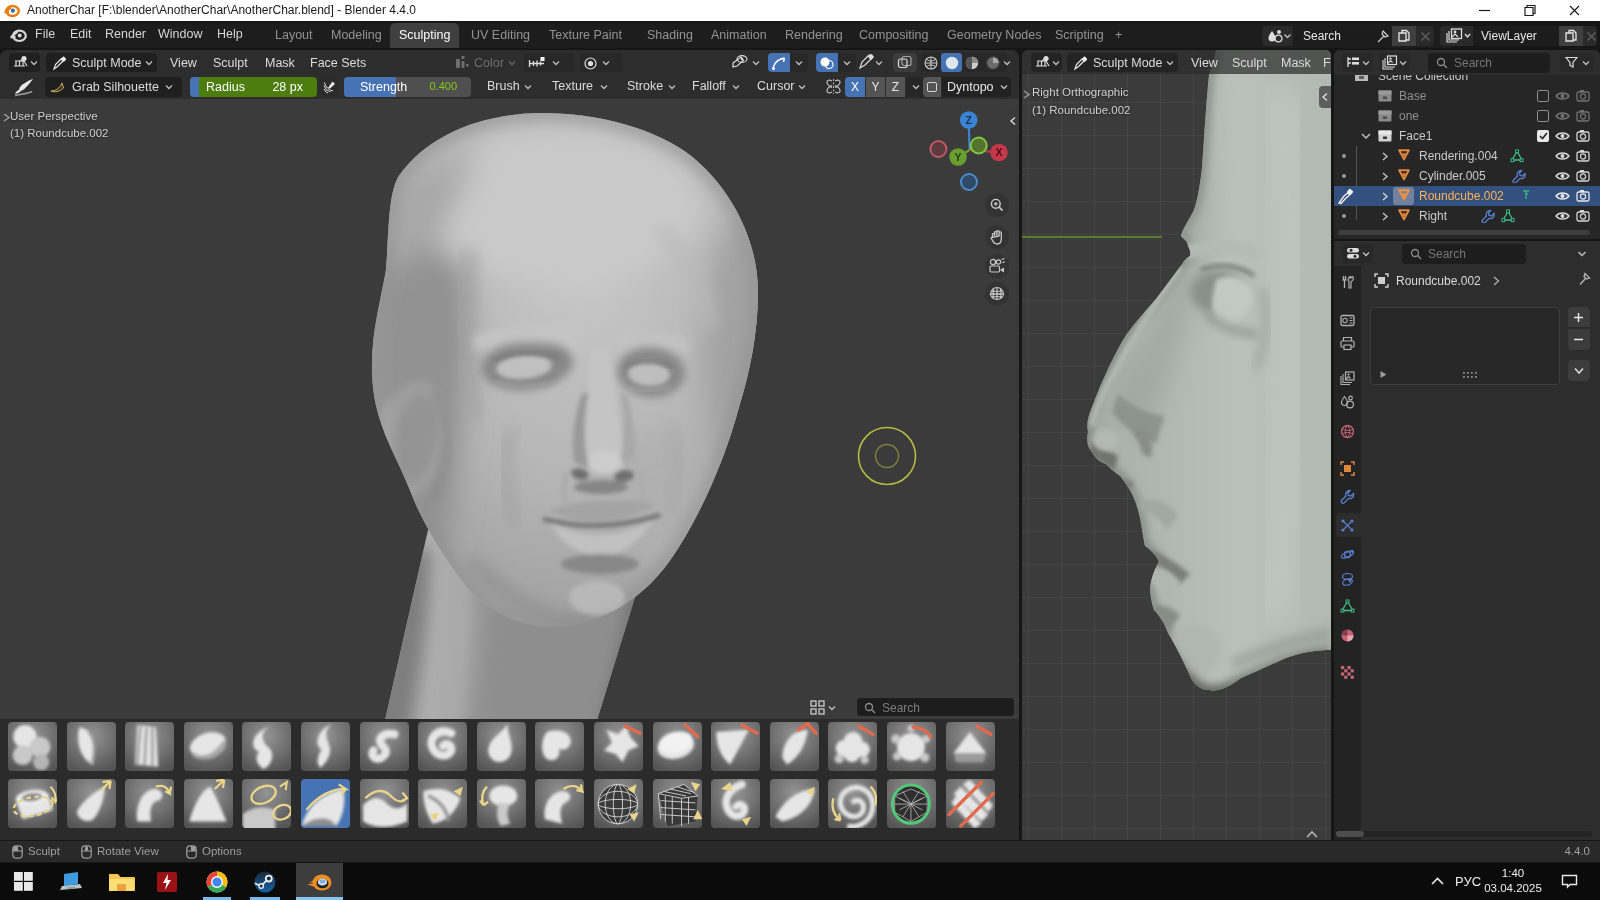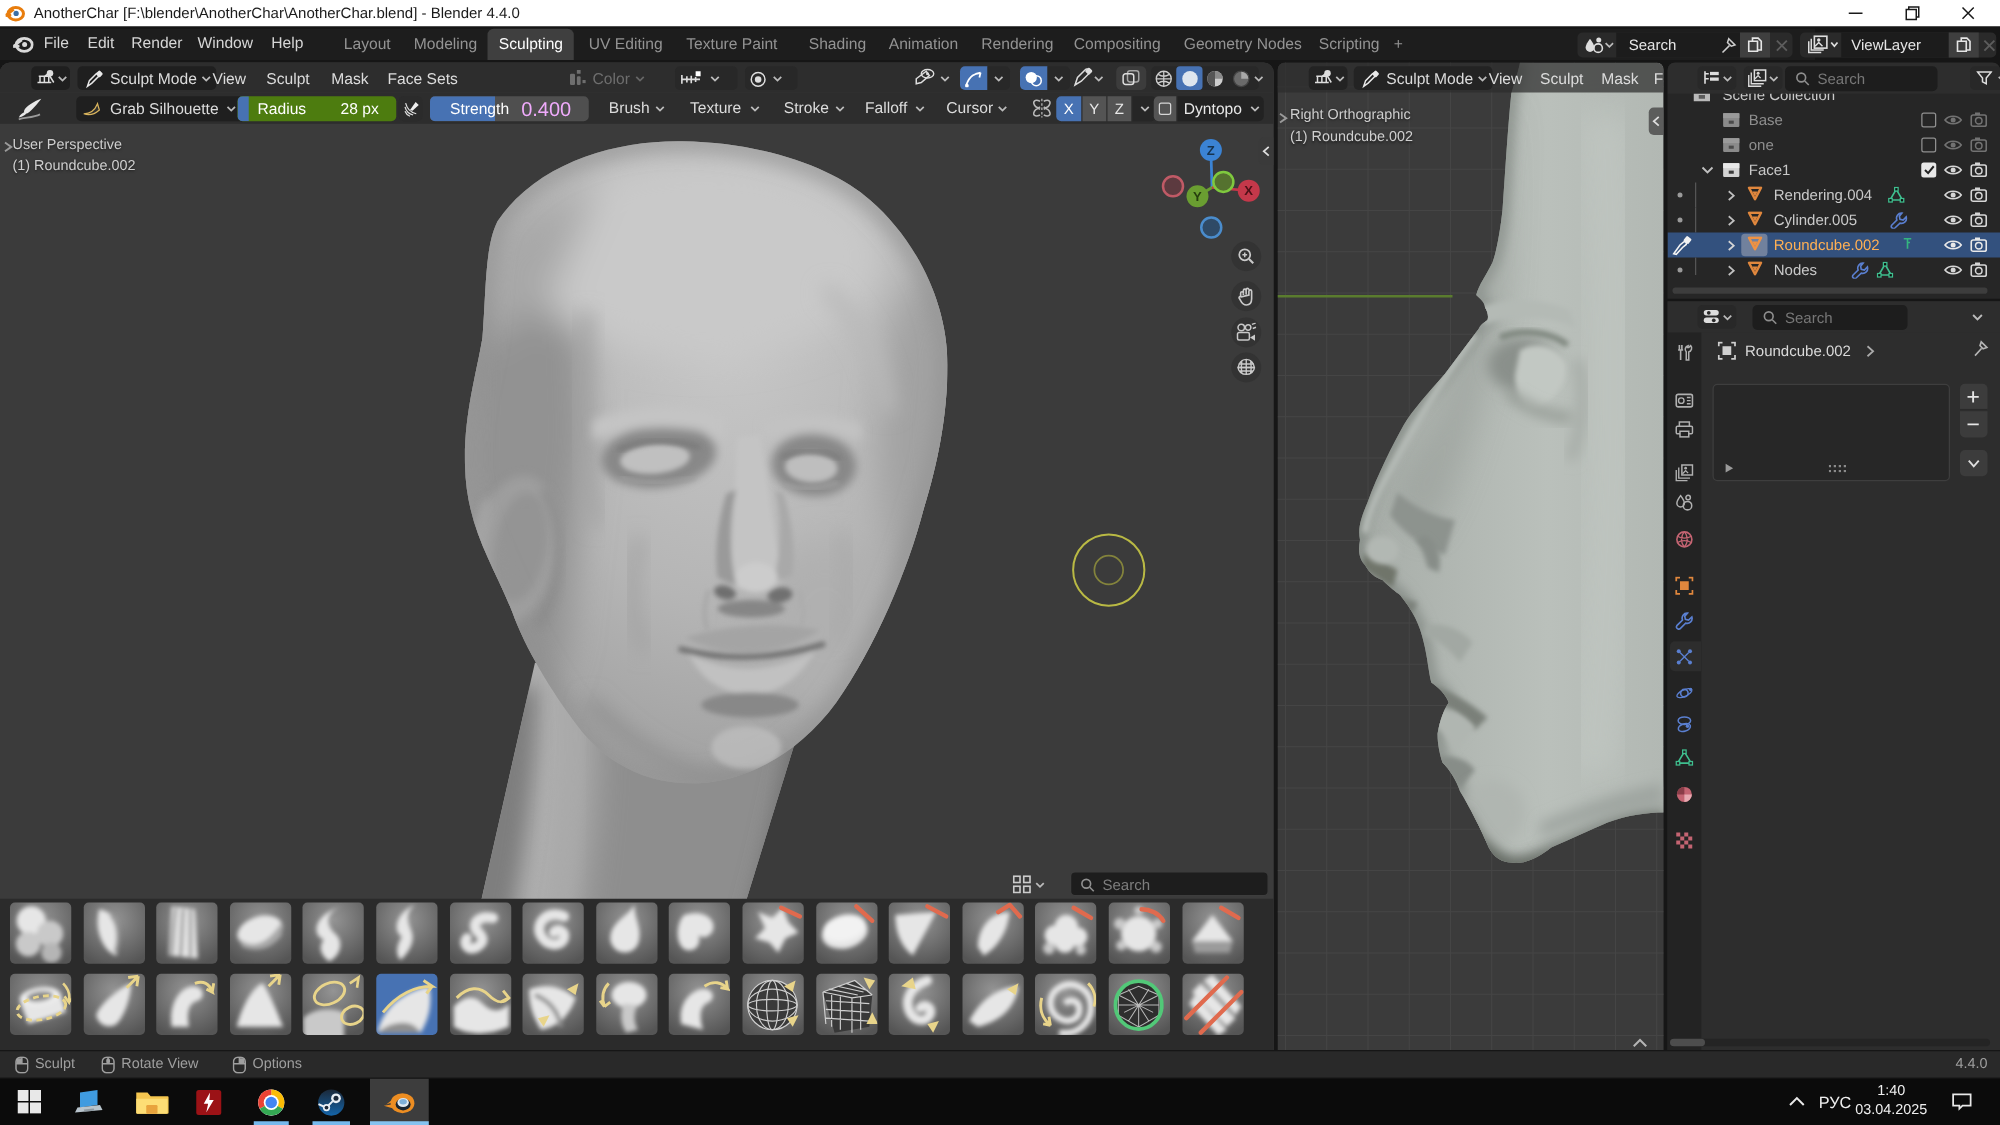--- a/index.html
+++ b/index.html
@@ -13,21 +13,21 @@
   #titlebar .ttext { position:absolute; left:27px; top:3px; }
   .winbtn { position:absolute; top:0; width:45px; height:21px; }
 
   
   #topbar { left:0; top:23px; width:1452px; height:25px; background:#1d1d1d; color:#d6d6d6; font-size:12.5px; }
   .menuitem { position:absolute; top:4px; }
   .wstab { position:absolute; top:0; height:25px; line-height:25px; padding:0 9px; color:#939393; border-radius:5px 5px 0 0;text-align:center; }
   .wstab.active { background:#3f3f3f; color:#fdfdfd; }
 
   
-  .well { background:#1f1f1f; border-radius:4px; position:absolute; color:#e3e3e3;margin-left:16px; }
+  .well { background:#1f1f1f; border-radius:4px; position:absolute; color:#e3e3e3; }
   .hdrtext { position:absolute; color:#dcdcdc; font-size:12.5px; }
 
   
   #vpmain { left:0; top:50px; width:1019px; height:790px; background:#3b3b3b; border-radius:8px 8px 0 0; overflow:hidden; }
   #vphdr1 { position:absolute; left:0; top:0; width:1019px; height:24px; background:#2d2d2d; }
   #vphdr2 { position:absolute; left:0; top:24px; width:1019px; height:25px; background:#2d2d2d; }
   .ovtext { position:absolute; color:#cfcfcf; font-size:11.5px; text-shadow:0 1px 2px rgba(0,0,0,.5); }
 
   
   #shelf { position:absolute; left:0; top:646px; width:1019px; height:144px; }
@@ -291,21 +291,21 @@
       </div>
       <div class="abs" style="left:319px;top:2.5px;width:19px;height:20px;background:#2b2b2b;border-radius:4px">
         <svg class="abs" style="left:3px;top:3px" width="14" height="14" viewBox="0 0 14 14">
             <path d="M6 13 a7 7 0 0 1 -4 -4 M8.5 12 a9 9 0 0 1 -6.5 -6.5 M11 11 a11.5 11.5 0 0 1 -8.5 -8.5" fill="none" stroke="#ddd" stroke-width="1"></path>
             <path d="M6 8 L10.5 1.5 L13 4 L8 8.5 Z" fill="#f0f0f0"></path>
           </svg>
       </div>
       <div class="abs" style="left:344px;top:2.5px;width:127px;height:20px;background:#4f4f4f;border-radius:4px;overflow:hidden">
         <div class="abs" style="left:0;top:0;width:52px;height:20px;background:#4772b3"></div>
         <div class="abs" style="left:16px;top:3px;color:#fff;font-size:12.5px">Strength</div>
-        <div class="abs" style="right:14px;top:3px;color:#f0abfc;font-size:16px">0.400</div>
+        <div class="abs" style="right:14px;top:3px;color:#84cc16;font-size:11px">0.400</div>
       </div>
       <div class="hdrtext" style="left:487px;top:5px">Brush</div>
       <svg class="abs" style="left:524px;top:9px" width="8" height="8" viewBox="0 0 8 8">
           <path d="M1 2.5 l3 3 3-3" fill="none" stroke="#bbb" stroke-width="1.4"></path>
         </svg>
       <div class="hdrtext" style="left:552px;top:5px">Texture</div>
       <svg class="abs" style="left:600px;top:9px" width="8" height="8" viewBox="0 0 8 8">
           <path d="M1 2.5 l3 3 3-3" fill="none" stroke="#bbb" stroke-width="1.4"></path>
         </svg>
       <div class="hdrtext" style="left:627px;top:5px">Stroke</div>
@@ -1285,21 +1285,21 @@
     <div class="orow" style="top:156px">
       <div class="abs" style="left:8px;top:8px;width:4px;height:4px;border-radius:2px;background:#9a9a9a"></div>
       <div class="abs" style="left:22px;top:0px;width:1px;height:14px;background:#555"></div>
       <svg class="abs" style="left:47px;top:6px" width="8" height="9" viewBox="0 0 8 9">
           <path d="M2 1 L6 4.5 L2 8" fill="none" stroke="#c0c0c0" stroke-width="1.4"></path>
         </svg>
       <svg class="abs" style="left:63px;top:3px" width="14" height="14" viewBox="0 0 14 14">
           <path d="M2.2 1.2 H11.8 L7 10.4 Z" fill="none" stroke="#e0873d" stroke-width="2" stroke-linejoin="round"></path>
           <path d="M4.9 4.2 H9.1 L7 8.2 Z" fill="#e0873d"></path>
         </svg>
-      <span style="position:absolute;left:85px">Nodes</span>
+      <span style="position:absolute;left:85px">Right</span>
       <svg class="abs" style="left:147px;top:3px" width="14" height="14" viewBox="0 0 14 14">
           <path d="M9.5 1.5 a4 4 0 0 0 -4 5.5 L1.5 11 a1.7 1.7 0 0 0 2.4 2.4 L8 9.5 a4 4 0 0 0 5-5 L10.5 7 L8 6.5 L7.5 4 Z" fill="none" stroke="#5a7fd0" stroke-width="1.3"></path>
         </svg>
       <svg class="abs" style="left:167px;top:3px" width="14" height="14" viewBox="0 0 14 14">
           <path d="M7 2.5 L12 11 L2 11 Z" fill="none" stroke="#3fbf8f" stroke-width="1.3"></path>
           <rect x="5.7" y="1" width="2.8" height="2.8" fill="#0e0e0e" stroke="#3fbf8f" stroke-width="1"></rect>
           <rect x="1" y="9.8" width="2.8" height="2.8" fill="#0e0e0e" stroke="#3fbf8f" stroke-width="1"></rect>
           <rect x="10.2" y="9.8" width="2.8" height="2.8" fill="#0e0e0e" stroke="#3fbf8f" stroke-width="1"></rect>
         </svg>
       <svg class="abs" style="left:221px;top:4px" width="15" height="12" viewBox="0 0 15 12">

